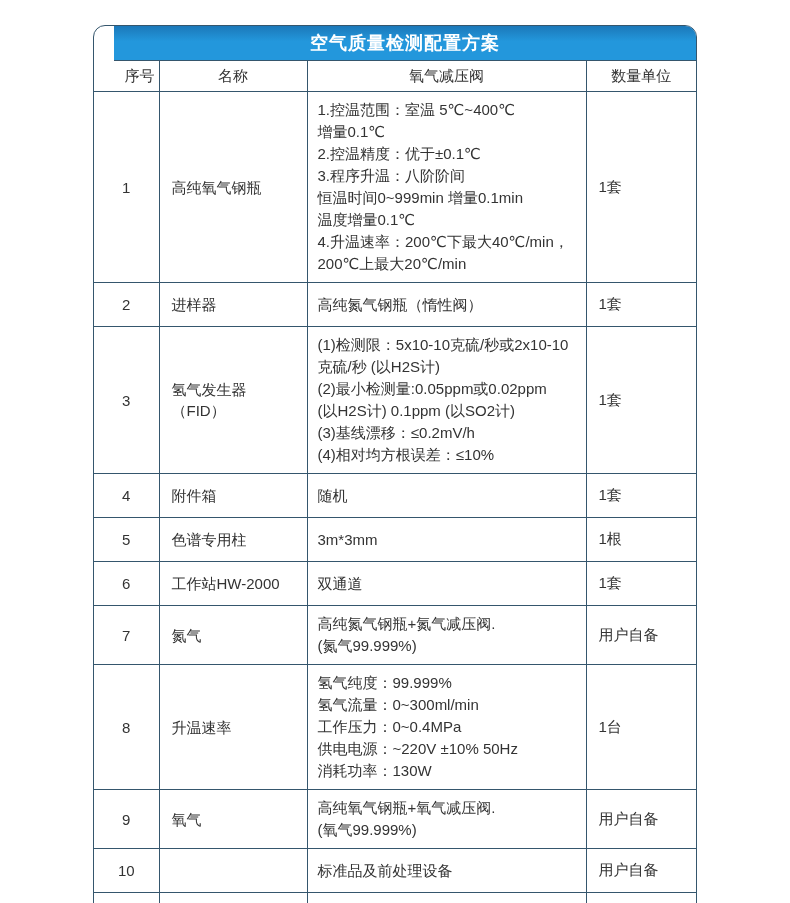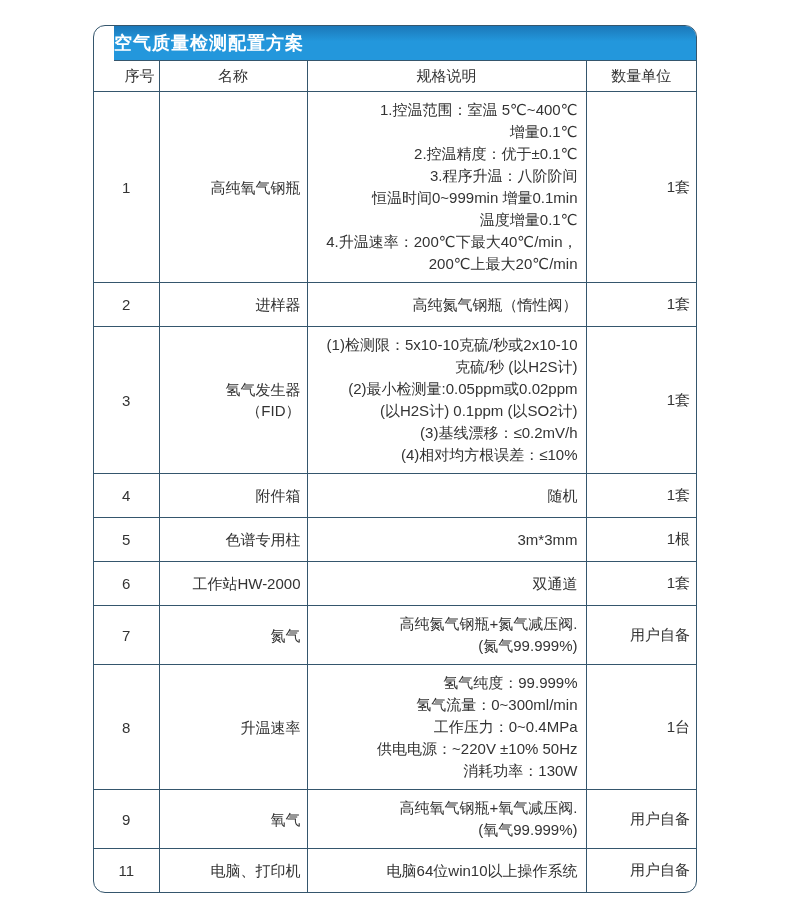--- a/index.html
+++ b/index.html
@@ -21,40 +21,40 @@
     top: 25px;
     width: 602px;
     border: 1px solid #35566d;
     border-radius: 12px;
     overflow: hidden;
     background: #ffffff;
   }
   .card-title {
     height: 34px;
     line-height: 34px;
+    text-align: center;
     background: linear-gradient(180deg, #1b78b9 0%, #2397dc 45%);
     color: #ffffff;
     font-size: 18px;
     font-weight: bold;
     letter-spacing: 1px;
     border-bottom: 1px solid #35566d;
     margin-left: 20px;
   }
   table.config {
     width: 100%;
     border-collapse: collapse;
     border: hidden; 
     color: #333333;
     font-size: 15px;
     table-layout: fixed;
   }
   .config th, .config td {
     border: 1px solid #35566d;
     vertical-align: middle;
-    text-align: right;
   }
   .config th {
     font-weight: normal;
     text-align: center;
     height: 26px;
     padding: 2px 10px;
   }
   .config th.c-no { text-align: right; padding: 2px 4px; }
   col.w-no   { width: 65px; }
   col.w-name { width: 148px; }
@@ -89,21 +89,21 @@
       <colgroup>
         <col class="w-no">
           <col class="w-name">
           <col class="w-spec">
           <col class="w-qty">
       </colgroup>
       <thead>
         <tr>
           <th class="c-no">序号</th>
           <th class="c-name">名称</th>
-          <th class="c-spec">规格说明</th>
+          <th class="c-spec">氧气减压阀</th>
           <th class="c-qty">数量单位</th>
         </tr>
       </thead>
       <tbody id="table-body">
   <tr>
     <td class="c-no">1</td>
     <td class="c-name">高纯氧气钢瓶</td>
     <td class="c-spec">1.控温范围：室温 5℃~400℃
 增量0.1℃
 2.控温精度：优于±0.1℃
@@ -175,20 +175,26 @@
   </tr>
 
   <tr>
     <td class="c-no">9</td>
     <td class="c-name">氧气</td>
     <td class="c-spec">高纯氧气钢瓶+氧气减压阀.
 (氧气99.999%)</td>
     <td class="c-qty">用户自备</td>
   </tr>
 
+  <tr>
+    <td class="c-no">10</td>
+    <td class="c-name"></td>
+    <td class="c-spec">标准品及前处理设备</td>
+    <td class="c-qty">用户自备</td>
+  </tr>
 
   <tr>
     <td class="c-no">11</td>
     <td class="c-name">电脑、打印机</td>
     <td class="c-spec">电脑64位win10以上操作系统</td>
     <td class="c-qty">用户自备</td>
   </tr>
 </tbody>
     </table>
   </div>

